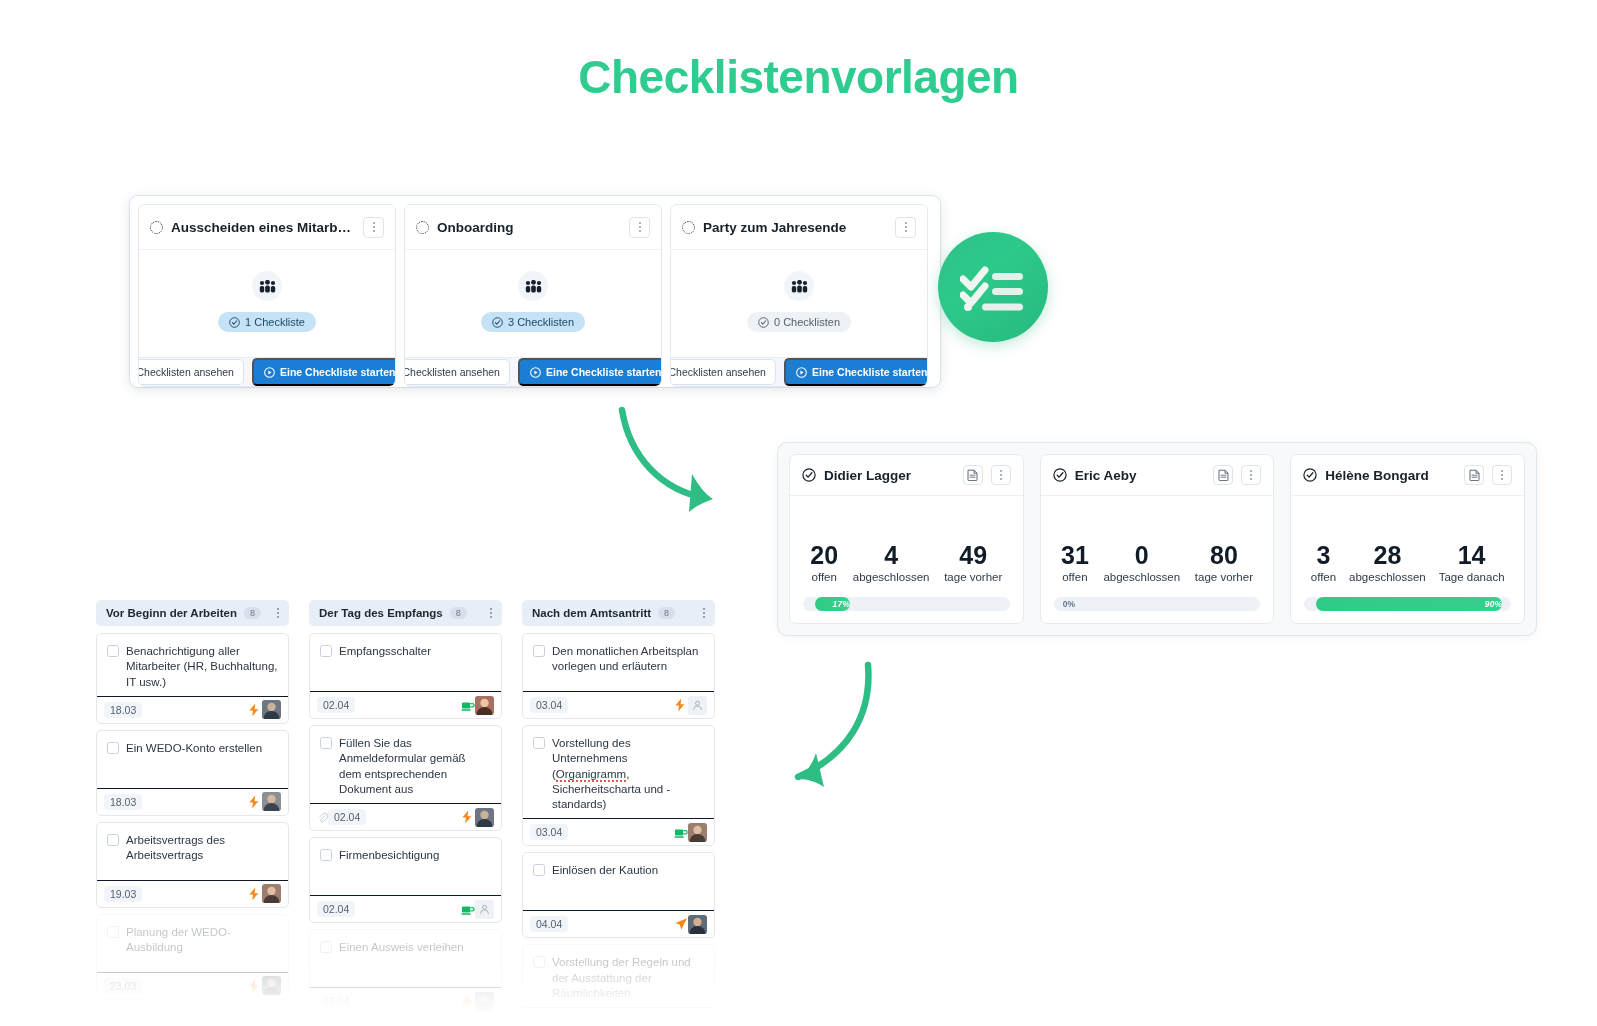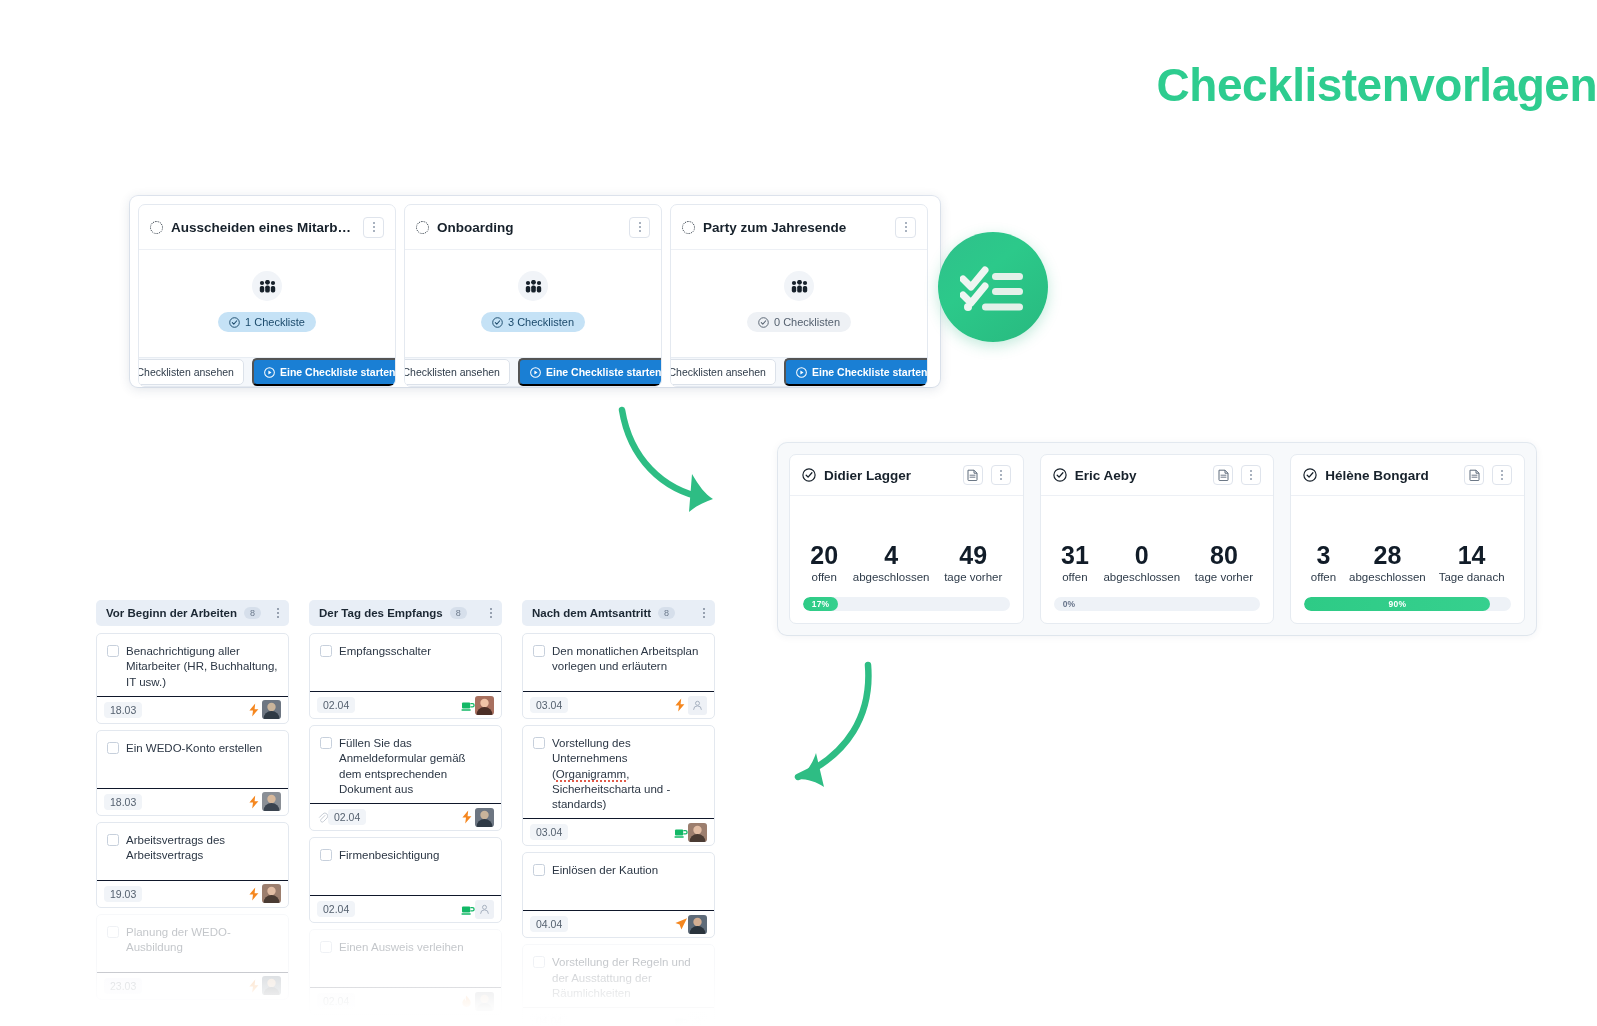--- a/index.html
+++ b/index.html
@@ -8,26 +8,25 @@
     background: #ffffff;
     font-family: "Liberation Sans", sans-serif;
     position: relative;
     -webkit-font-smoothing: antialiased;
   }
 
   
   .page-title {
     position: absolute;
     top: 50px; left: 0; right: 0;
-    text-align: right;
+    text-align: center;
     font-size: 46px;
     font-weight: bold;
     letter-spacing: -0.5px;
     color: #2ecc8f;
-    margin-top: 8px;
   }
 
   
   .tpl-panel {
     position: absolute;
     left: 130px; top: 196px;
     width: 810px; height: 191px;
     background: #ffffff;
     border-radius: 8px;
     box-shadow: 0 2px 12px rgba(35,55,90,0.14), 0 0 0 1px rgba(210,220,235,0.55);
@@ -182,26 +181,27 @@
   .p-stats { display: flex; justify-content: space-around; align-items: flex-end; margin-bottom: 14px; }
   .stat { text-align: center; padding: 0 2px; }
   .stat-num { font-size: 25px; font-weight: 600; color: #111c28; line-height: 1.05; }
   .stat-lbl { font-size: 11.5px; color: #2e3b49; margin-top: 3px; white-space: nowrap; }
   .pbar {
     height: 14px; border-radius: 7px;
     background: #eef2f7;
     position: relative; overflow: hidden;
   }
   .pbar-fill {
-    position: absolute; left: 0; top: 0; bottom: 0;
+    position: absolute; left: 12px; top: 0; bottom: 0;
     border-radius: 7px;
     background: linear-gradient(90deg,#2ecb86,#36d08e);
     display: flex; align-items: center;
-    justify-content: center;
+    justify-content: flex-end;
     min-width: 34px;
+    font-style: italic;
   }
   .pbar-txt { font-size: 8.5px; font-weight: bold; color: #fff; letter-spacing: .2px; }
   .pbar-txt.zero { color: #67748a; position: absolute; left: 9px; top: 50%; transform: translateY(-50%); }
 
   
   .kanban { position: absolute; left: 96px; top: 600px; display: flex; gap: 20px; }
   .kcol { width: 193px; }
   .kcol-head {
     height: 26px;
     background: #e8eef6;

